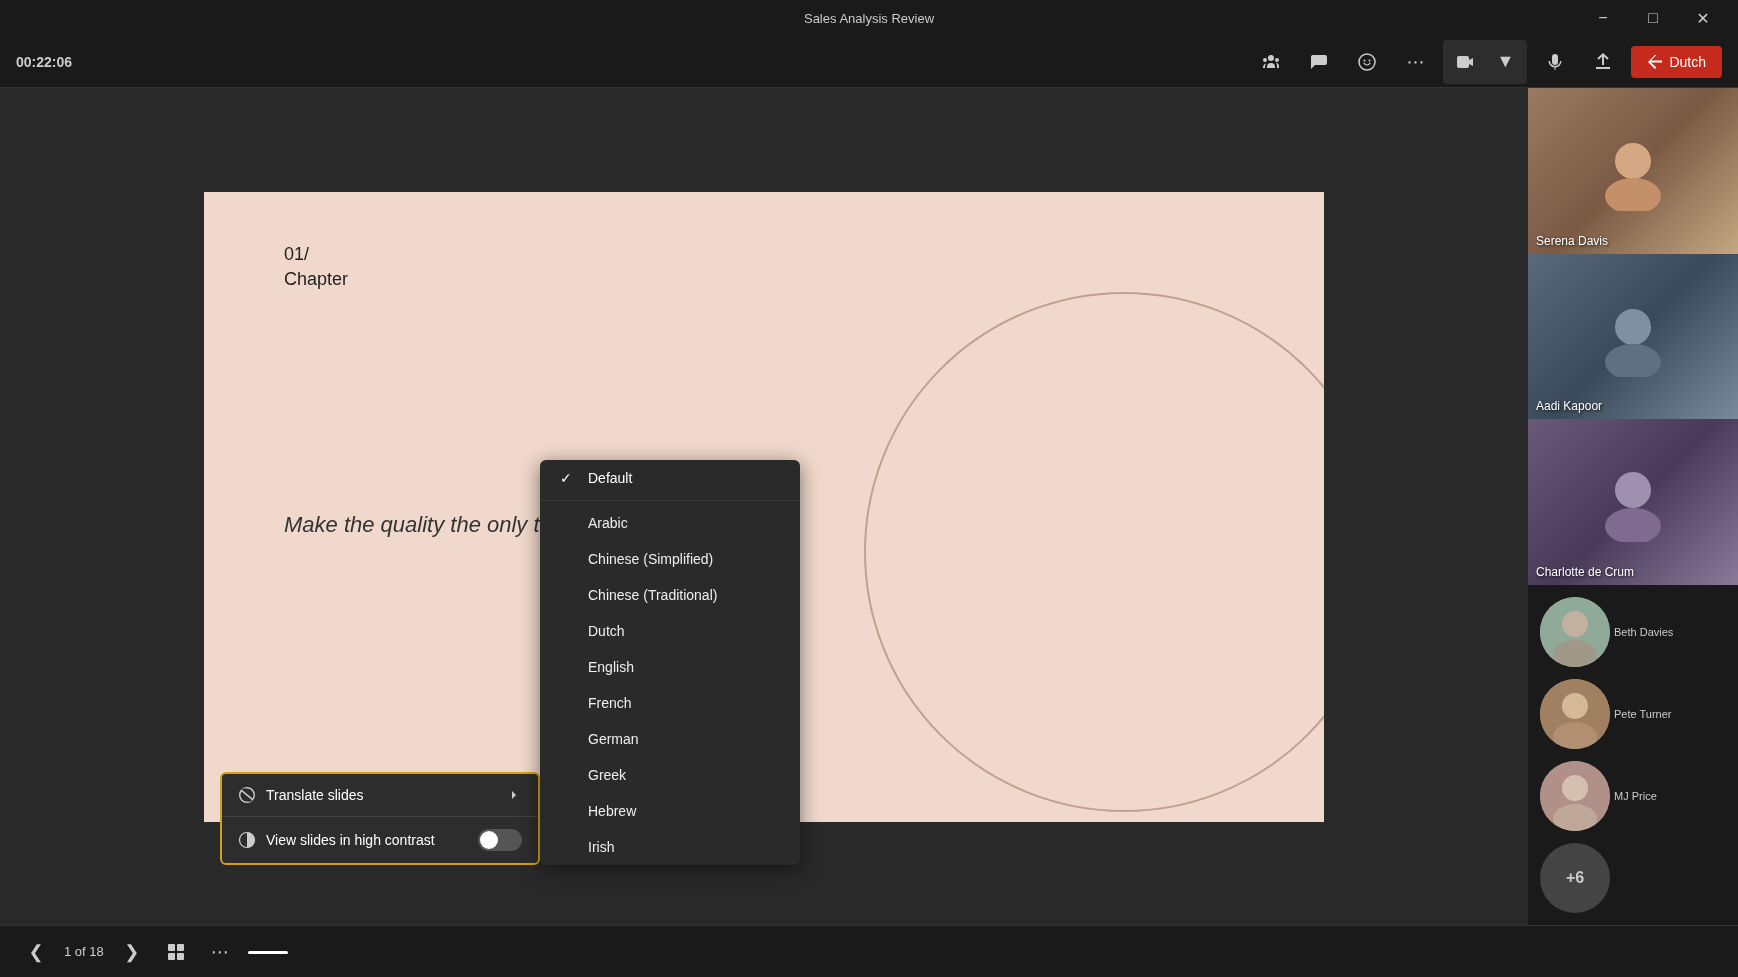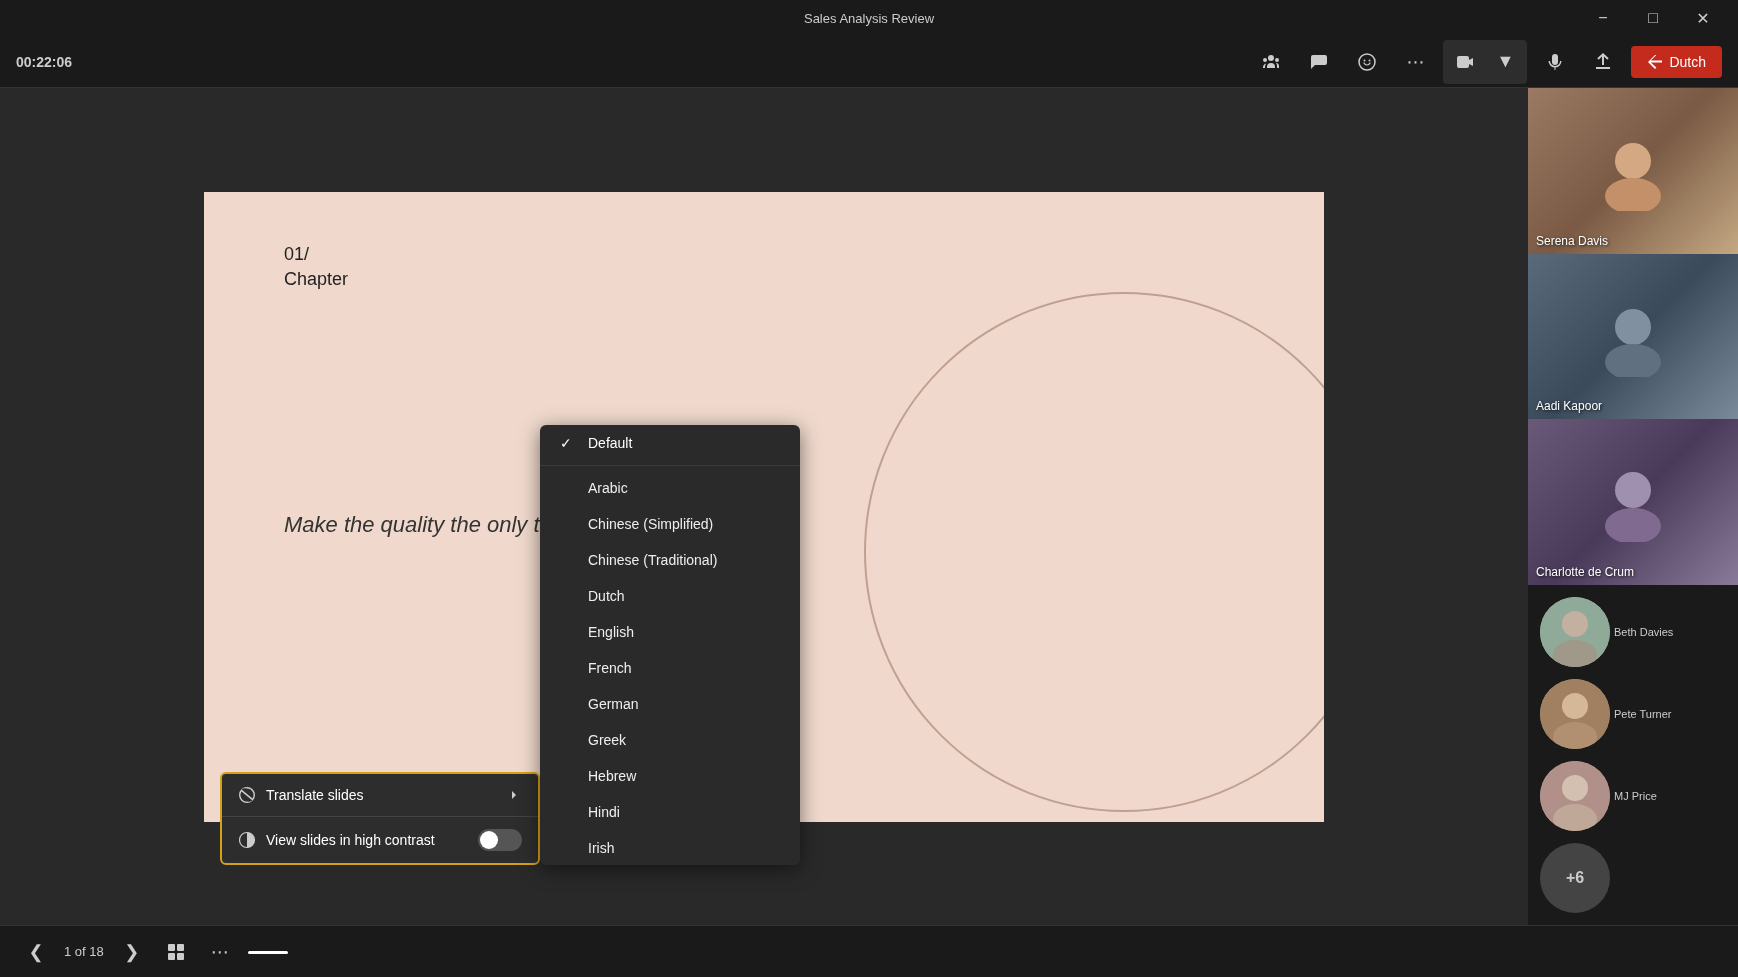--- a/index.html
+++ b/index.html
@@ -511,24 +511,20 @@
         <div class="lang-item">
           <span class="lang-check"></span>
           <span>Greek</span>
         </div>
 
         <div class="lang-item">
           <span class="lang-check"></span>
           <span>Hebrew</span>
         </div>
 
-        <div class="lang-item">
-          <span class="lang-check"></span>
-          <span>Hindi</span>
-        </div>
 
         <div class="lang-item">
           <span class="lang-check"></span>
           <span>Irish</span>
         </div>
 
       </div>
     </div>
   </div>
 

